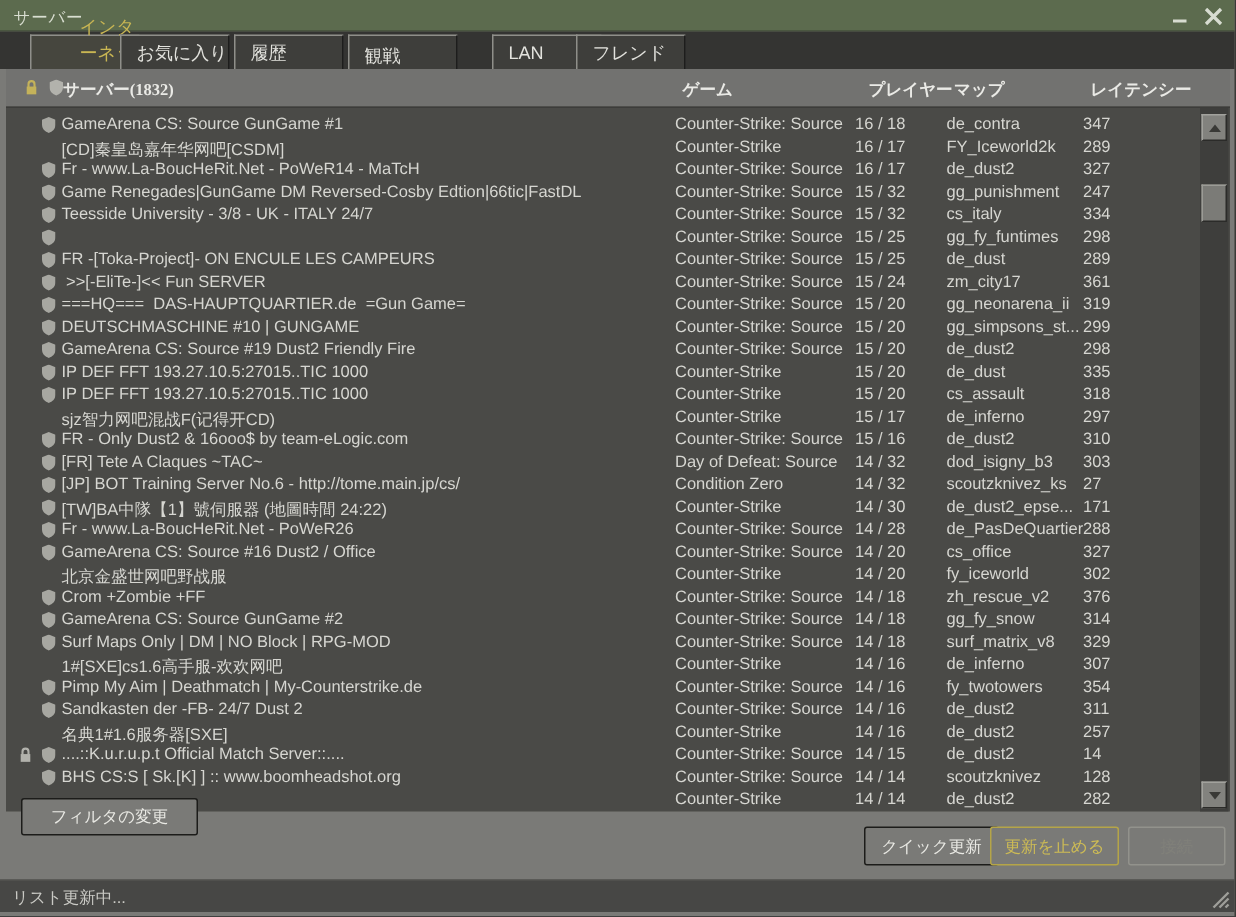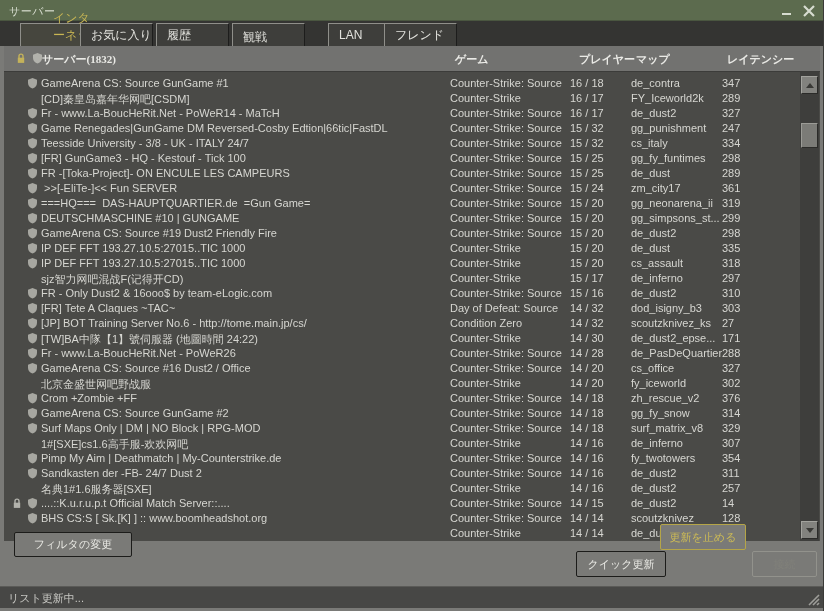--- a/index.html
+++ b/index.html
@@ -101,21 +101,21 @@
   }
   
   .btn{
     position:absolute;font-size:11px;text-align:center;
     background:#7a7a77;border:1px solid #1c1c1a;border-radius:2px;
     color:#e9e9e4;display:flex;align-items:center;justify-content:center;
     cursor:default;
   }
   #btn-filter{left:14px;top:532px;width:118px;height:25px;}
   #btn-quick{left:576px;top:551px;width:90px;height:26px;}
-  #btn-stop{left:660px;top:524px;width:86px;height:26px;
+  #btn-stop{left:660px;top:551px;width:86px;height:26px;
     border-color:#b5a548;color:#cdbb55;}
   #btn-connect{left:752px;top:551px;width:65px;height:26px;
     border-color:#92928c;color:#80807a;}
   
   #statusbar{
     position:absolute;left:0;top:586px;width:824px;height:22px;
     background:#474745;border-top:1px solid #5a5a57;
   }
   #statusbar .txt{position:absolute;left:8px;top:4px;font-size:11px;color:#cacac5;}
   #resize-grip{position:absolute;right:4px;top:3px;}
@@ -219,21 +219,20 @@
           <span class="c-name">Teesside University - 3/8 - UK - ITALY 24/7</span>
           <span class="c-game">Counter-Strike: Source</span>
           <span class="c-players">15 / 32</span>
           <span class="c-map">cs_italy</span>
           <span class="c-latency">334</span>
         </div>
         <div class="row">
           <span class="c-shield ic"><svg width="9" height="11" viewBox="0 0 9 11">
               <path d="M4.5 0 L9 1.8 V5 C9 8 7 9.7 4.5 10.6 C2 9.7 0 8 0 5 V1.8 Z" fill="#a7a7a1"></path>
             </svg></span>
-          <span class="c-name">[FR] GunGame3 - HQ - Kestouf - Tick 100</span>
           <span class="c-game">Counter-Strike: Source</span>
           <span class="c-players">15 / 25</span>
           <span class="c-map">gg_fy_funtimes</span>
           <span class="c-latency">298</span>
         </div>
         <div class="row">
           <span class="c-shield ic"><svg width="9" height="11" viewBox="0 0 9 11">
               <path d="M4.5 0 L9 1.8 V5 C9 8 7 9.7 4.5 10.6 C2 9.7 0 8 0 5 V1.8 Z" fill="#a7a7a1"></path>
             </svg></span>
           <span class="c-name">FR -[Toka-Project]- ON ENCULE LES CAMPEURS</span>

